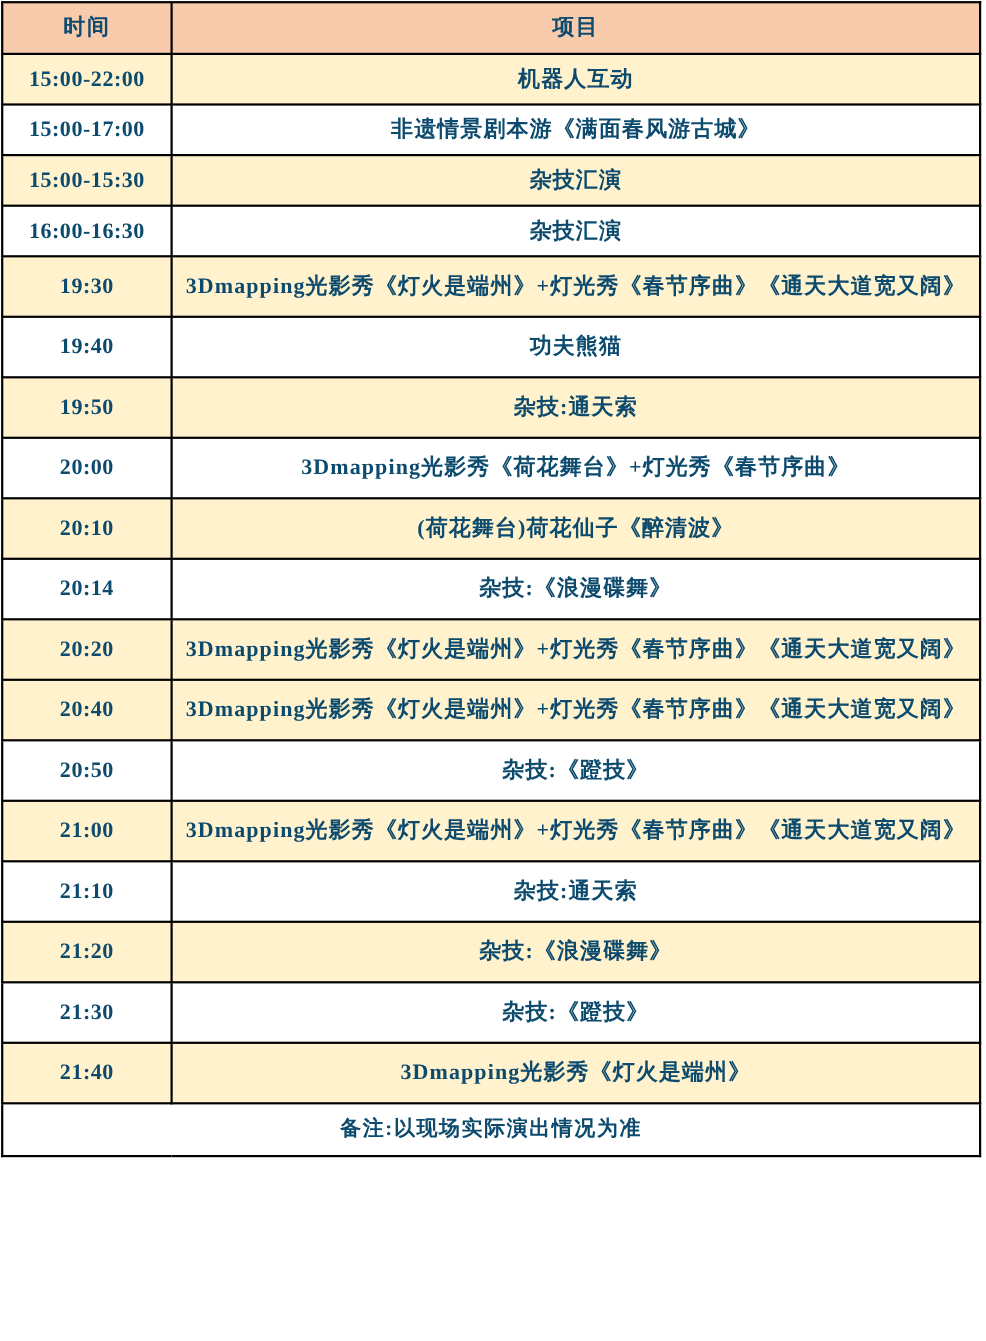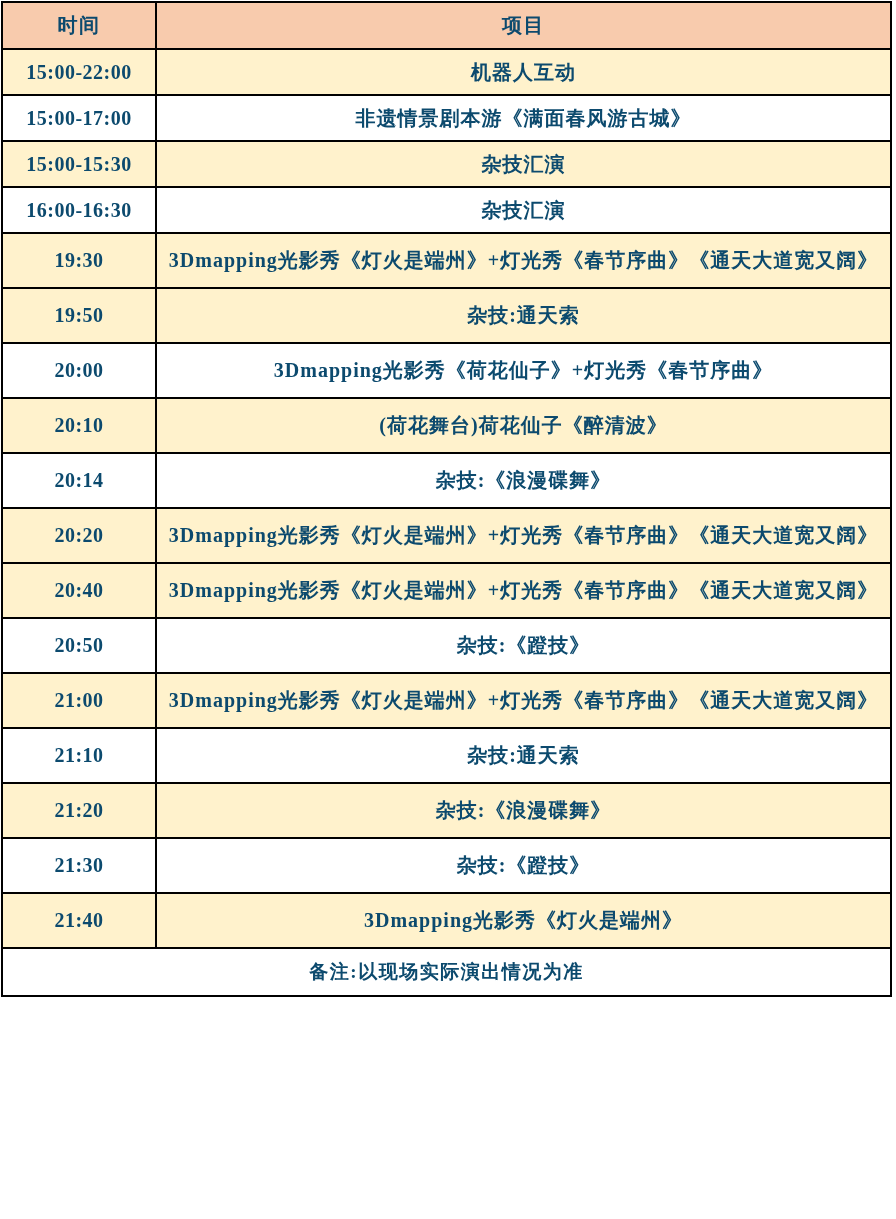--- a/index.html
+++ b/index.html
@@ -68,27 +68,31 @@
         <td class="item-cell">杂技汇演</td>
       </tr>
       <tr class=" short">
         <td class="time-cell">16:00-16:30</td>
         <td class="item-cell">杂技汇演</td>
       </tr>
       <tr class="alt">
         <td class="time-cell">19:30</td>
         <td class="item-cell">3Dmapping光影秀《灯火是端州》+灯光秀《春节序曲》《通天大道宽又阔》</td>
       </tr>
+      <tr class="">
+        <td class="time-cell">19:40</td>
+        <td class="item-cell">功夫熊猫</td>
+      </tr>
       <tr class="alt">
         <td class="time-cell">19:50</td>
         <td class="item-cell">杂技:通天索</td>
       </tr>
       <tr class="">
         <td class="time-cell">20:00</td>
-        <td class="item-cell">3Dmapping光影秀《荷花仙子》+灯光秀《春节序曲》</td>
+        <td class="item-cell">3Dmapping光影秀《荷花舞台》+灯光秀《春节序曲》</td>
       </tr>
       <tr class="alt">
         <td class="time-cell">20:10</td>
         <td class="item-cell">(荷花舞台)荷花仙子《醉清波》</td>
       </tr>
       <tr class="">
         <td class="time-cell">20:14</td>
         <td class="item-cell">杂技:《浪漫碟舞》</td>
       </tr>
       <tr class="alt">

